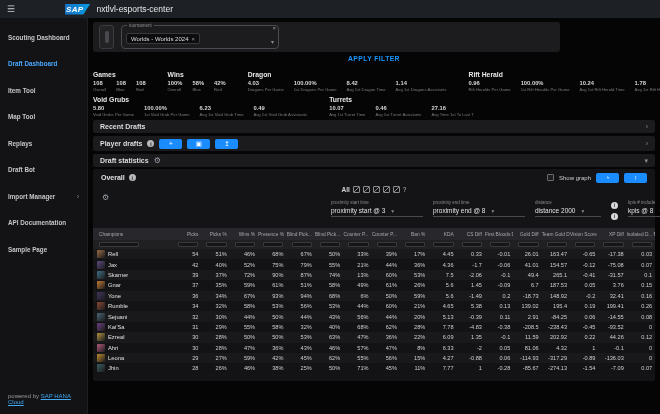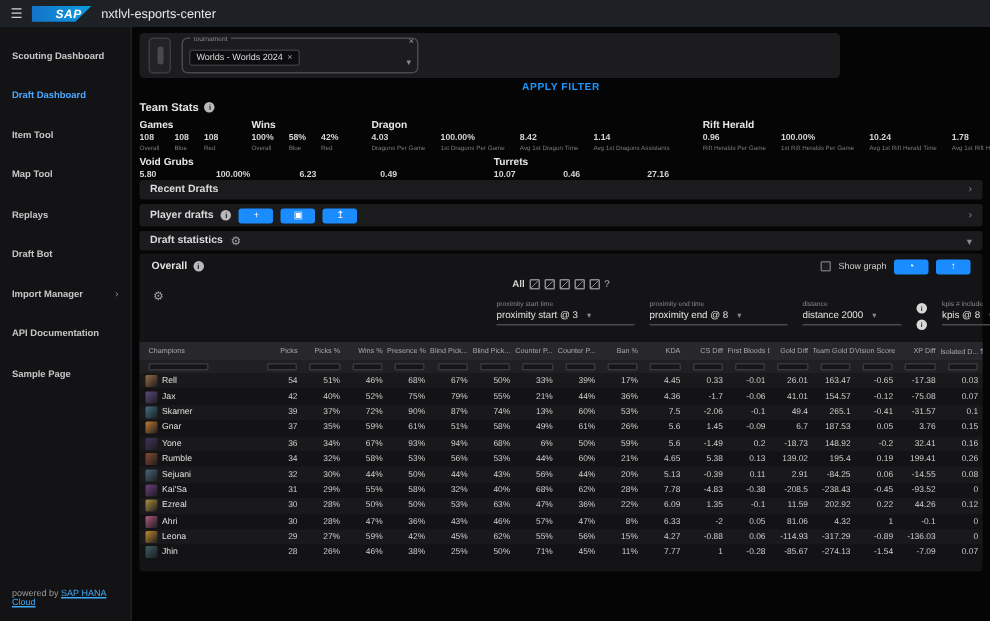--- a/index.html
+++ b/index.html
@@ -2,22 +2,22 @@
 <html><head>
 <meta charset="utf-8">
 <style>
   * { margin:0; padding:0; box-sizing:border-box; }
   html,body { width:660px; height:414px; overflow:hidden; background:#000;
     font-family:"Liberation Sans", sans-serif; color:#ccc; }
   .topbar { position:absolute; left:0; top:0; width:660px; height:18px;
     background:#1d2126; display:flex; align-items:center; gap:6px; padding:0 7px; z-index:5; }
   .menu-ico { color:#cfcfcf; font-size:9px; cursor:pointer; }
   .sap-logo { background:linear-gradient(90deg,#1673c8,#0a9be0); color:#fff; font-weight:bold;
-    font-style:italic; font-size:8px; padding:1px 7px 1px 16px; line-height:9px;
-    clip-path:polygon(0 0,100% 0,72% 100%,0 100%); letter-spacing:.3px; }
+    font-style:italic; font-size:8px; padding:1px 7px 1px 1px; line-height:9px;
+    clip-path:polygon(0 0,100% 0,72% 100%,0 100%); letter-spacing:.3px;margin-left:44px; }
   .topbar-title { color:#e8e8e8; font-size:8.5px; }
 
   .sidebar { position:absolute; left:0; top:18px; width:88px; bottom:0;
     background:#131315; border-right:1px solid #1f1f22; padding-top:6px; }
   .sb-item { height:26.5px; display:flex; align-items:center; justify-content:space-between;
     padding:0 8px; cursor:pointer; }
   .sb-label { font-size:6.3px; font-weight:bold; color:#c6c6c6; line-height:1.15; }
   .sb-item.active .sb-label { color:#4aa8ff; }
   .sb-chev { color:#888; font-size:7px; }
   .sb-footer { position:absolute; left:8px; bottom:9px; font-size:6px; color:#9a9a9a; }
@@ -168,24 +168,20 @@
         <span>Worlds - Worlds 2024</span>
         <span class="x">×</span>
       </span>
       <span class="tourn-caret">▾</span>
     </div>
   </div>
 
   <div class="apply-btn">APPLY FILTER</div>
 
   <div class="team-stats">
-    <div class="ts-title">
-      <span>Team Stats</span>
-      <span class="info-dot">i</span>
-    </div>
     <div id="ts-rows">
         <div class="ts-row">
           <div class="ts-group">
             <div class="ts-name">Games</div>
             <div class="ts-stats">
               <div class="ts-stat">
                 <div class="ts-val">108</div>
                 <div class="ts-lab">Overall</div>
               </div>
               <div class="ts-stat">

